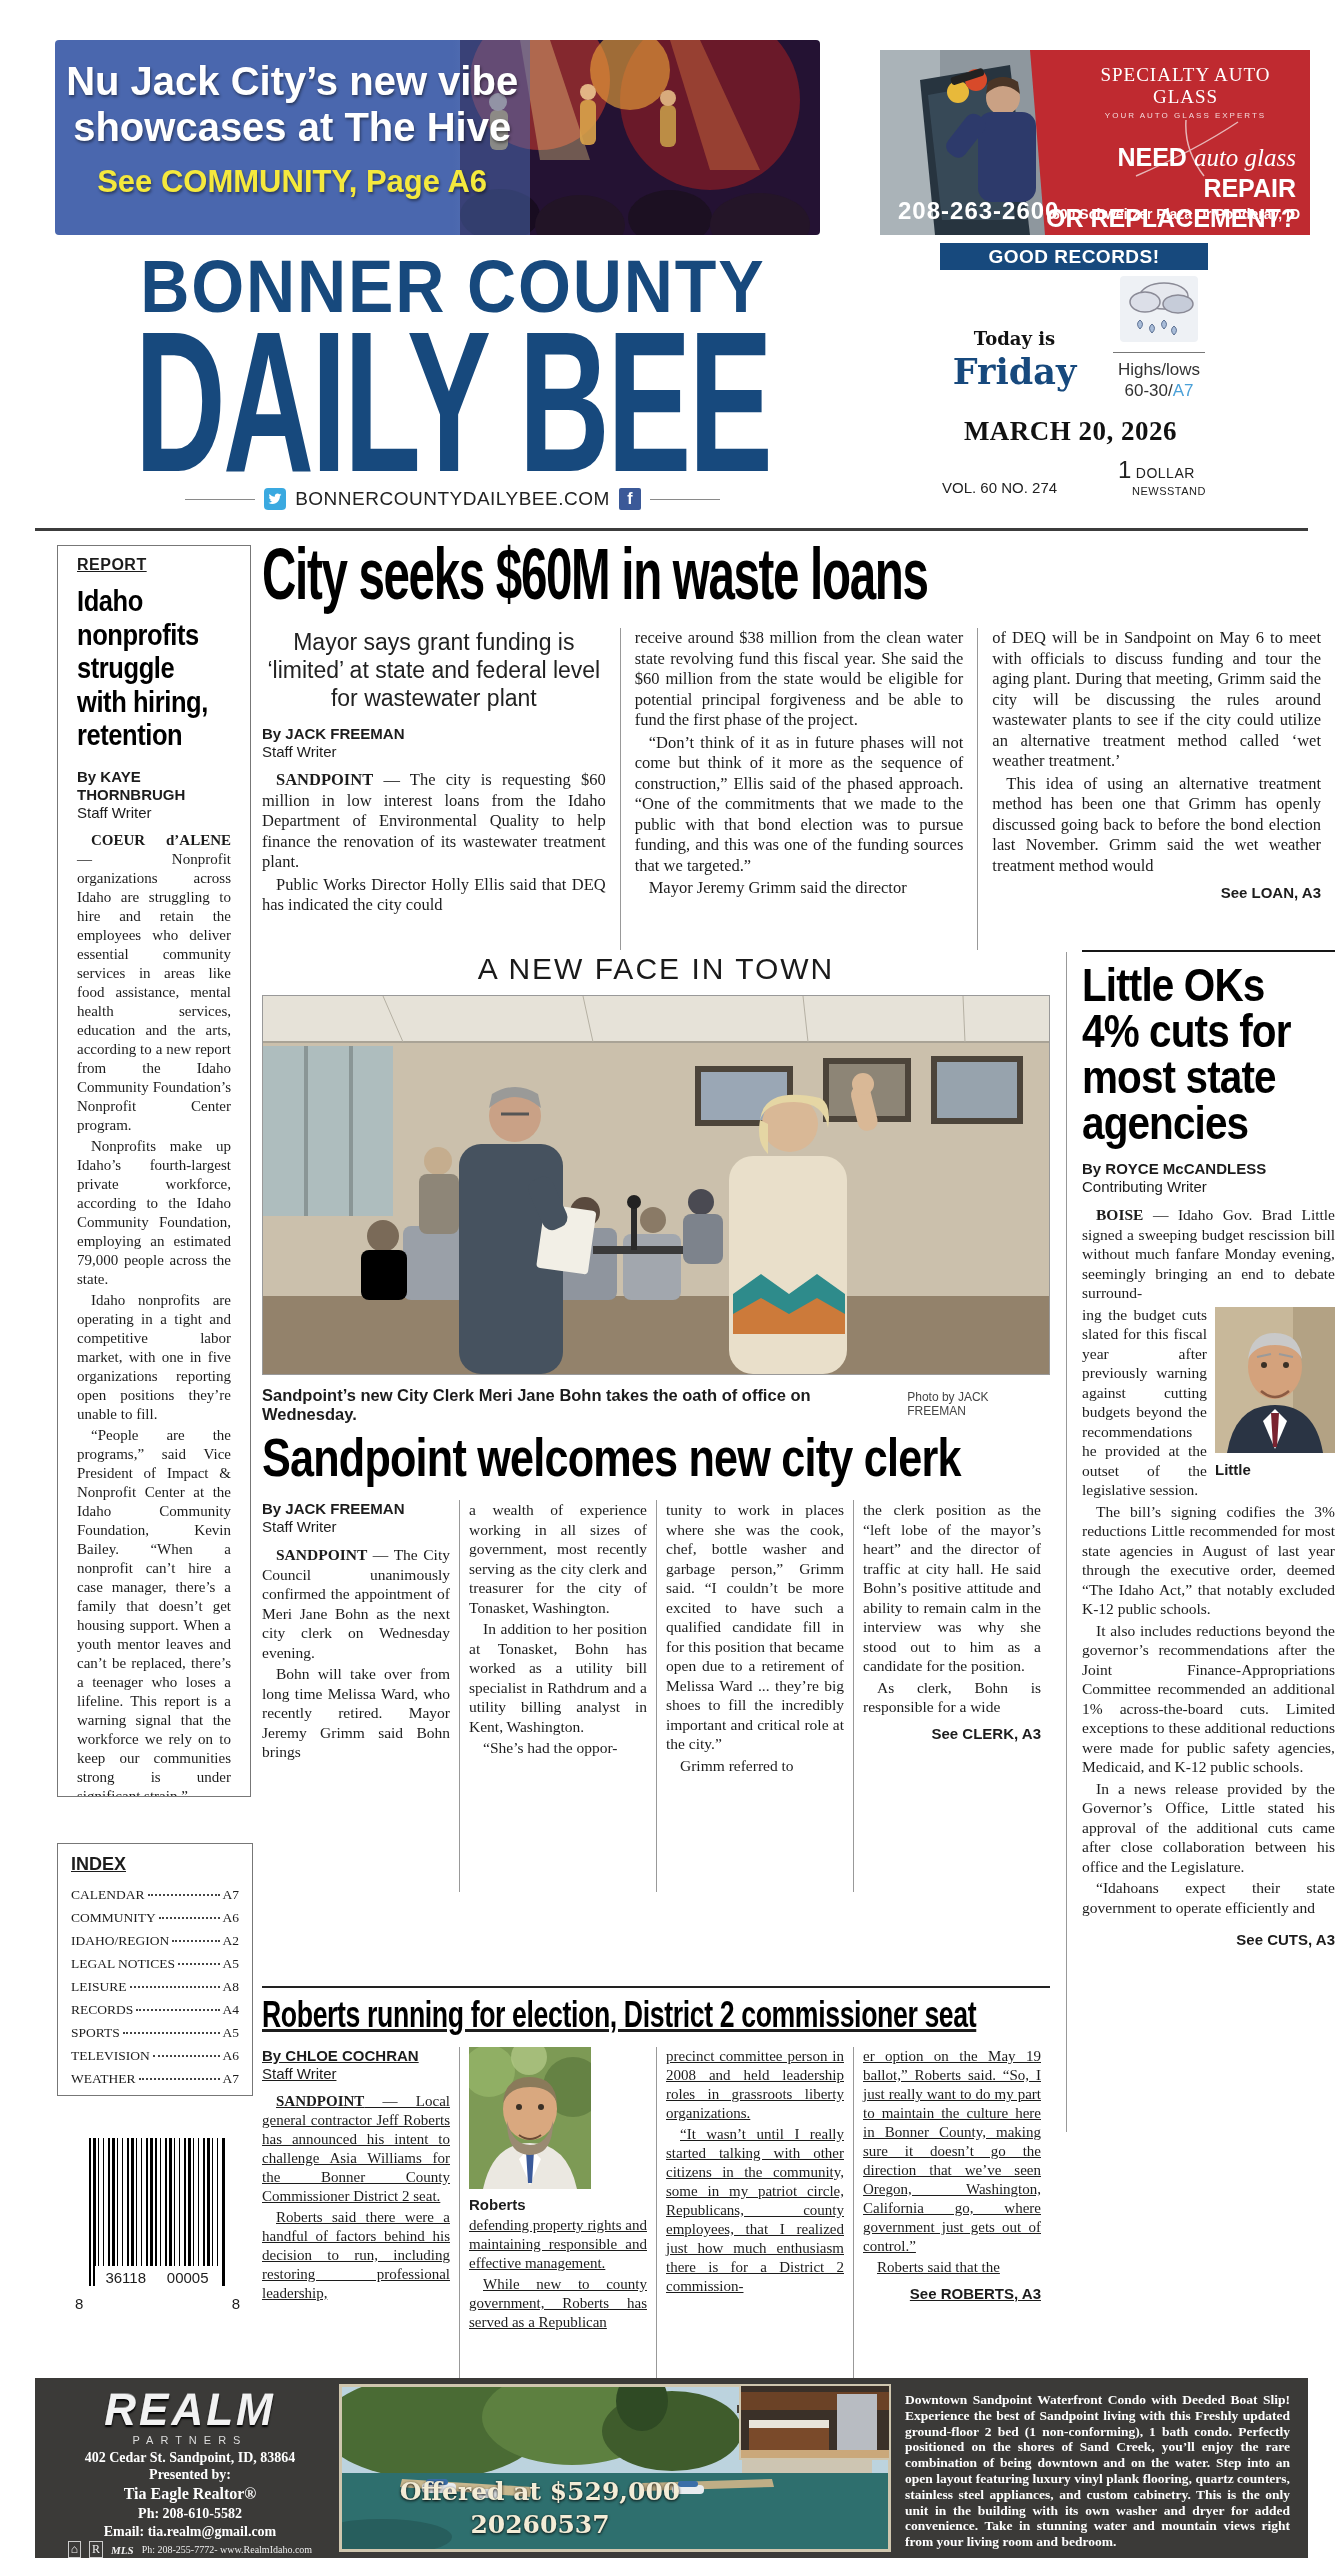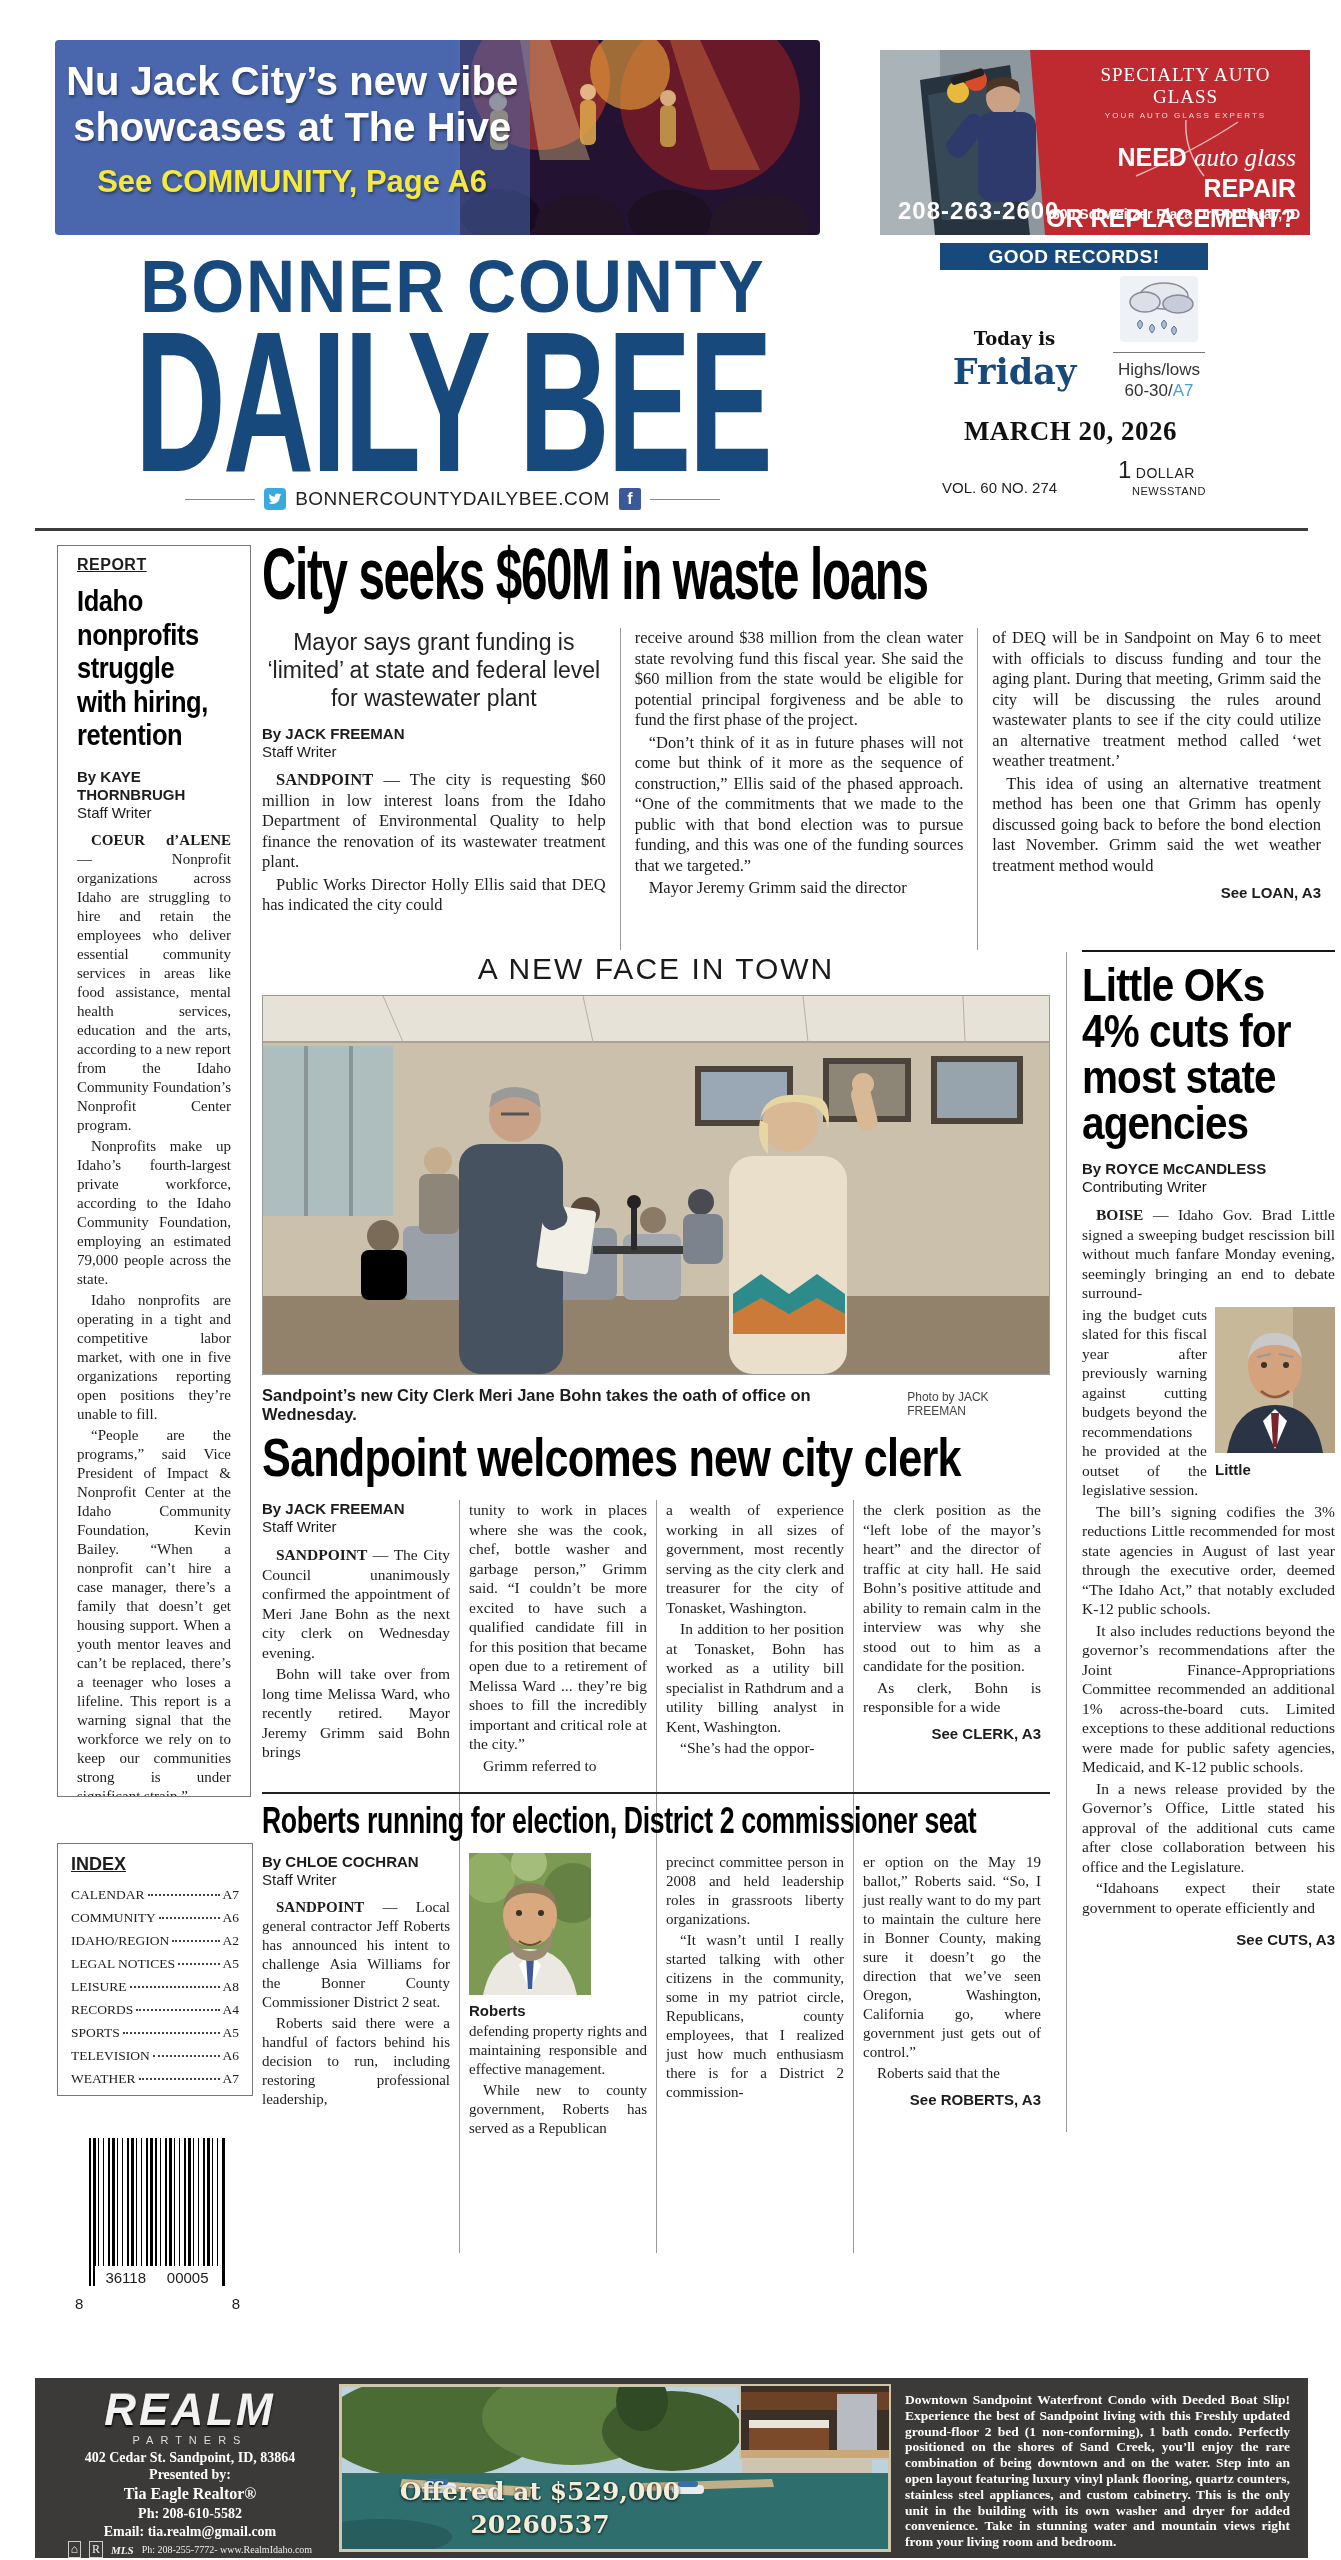--- a/index.html
+++ b/index.html
@@ -102,21 +102,21 @@
   .clerk{left:262px;top:1430px;width:788px;}
   .clerk-head{font-family:"Liberation Sans",sans-serif;font-weight:bold;font-size:54px;letter-spacing:-1px;line-height:1;transform:scaleX(.8);transform-origin:left;white-space:nowrap;color:#000;}
   .ncols{display:flex;margin-top:16px;overflow:hidden;}
   .clerk .ncols{height:392px;}
   .ncol{width:197px;box-sizing:border-box;padding:0 9px;}
   .ncol:first-child{padding-left:0;}
   .ncol + .ncol{border-left:1px solid #999;}
   .ncol .body-serif{font-size:15.5px;line-height:19.5px;}
 
   
-  .roberts{left:262px;top:1792px;width:788px;}
+  .roberts{left:262px;top:1986px;width:788px;text-decoration:underline;}
   .rob-rule{height:2px;background:#222;margin-bottom:9px;}
   .rob-head{font-family:"Liberation Sans",sans-serif;font-weight:bold;font-size:36px;letter-spacing:-.5px;line-height:1;transform:scaleX(.74);transform-origin:left;white-space:nowrap;color:#000;}
   .roberts .ncols{height:400px;margin-top:14px;}
   .roberts .ncol .body-serif{font-size:15px;line-height:19px;}
   .float-l{float:left;width:122px;margin:0 7px 3px 0;}
   .float-l .pcap{font-family:"Liberation Sans",sans-serif;font-weight:bold;font-size:15px;margin-top:3px;}
 
   
   .vrule-right{left:1066px;top:952px;width:1px;height:1180px;background:#999;}
   .little{left:1082px;top:950px;width:253px;height:1185px;border-top:2.5px solid #161616;box-sizing:border-box;padding-top:10px;overflow:hidden;}
@@ -432,29 +432,29 @@
     <div class="ncols">
       <div class="ncol">
         <div class="byline"><b>By JACK FREEMAN</b><span>Staff Writer</span></div>
         <div class="body-serif">
             <p><b>SANDPOINT</b> — The City Council unanimously confirmed the appointment of Meri Jane Bohn as the next city clerk on Wednesday evening.</p>
             <p>Bohn will take over from long time Melissa Ward, who recently retired. Mayor Jeremy Grimm said Bohn brings</p>
           </div>
       </div>
       <div class="ncol">
           <div class="body-serif">
-            <p class="cont">tunity to work in places where she was the cook, chef, bottle washer and garbage person,” Grimm said. “I couldn’t be more excited to have such a qualified candidate fill in for this position that became open due to a retirement of Melissa Ward ... they’re big shoes to fill the incredibly important and critical role at the city.”</p>
-            <p>Grimm referred to</p>
-          </div>
-        </div>
-      <div class="ncol">
-          <div class="body-serif">
             <p class="cont">a wealth of experience working in all sizes of government, most recently serving as the city clerk and treasurer for the city of Tonasket, Washington.</p>
             <p>In addition to her position at Tonasket, Bohn has worked as a utility bill specialist in Rathdrum and a utility billing analyst in Kent, Washington.</p>
             <p>“She’s had the oppor-</p>
+          </div>
+        </div>
+      <div class="ncol">
+          <div class="body-serif">
+            <p class="cont">tunity to work in places where she was the cook, chef, bottle washer and garbage person,” Grimm said. “I couldn’t be more excited to have such a qualified candidate fill in for this position that became open due to a retirement of Melissa Ward ... they’re big shoes to fill the incredibly important and critical role at the city.”</p>
+            <p>Grimm referred to</p>
           </div>
         </div>
       <div class="ncol">
         <div class="body-serif">
             <p class="cont">the clerk position as the “left lobe of the mayor’s heart” and the director of traffic at city hall. He said Bohn’s positive attitude and ability to remain calm in the interview was why she stood out to him as a candidate for the position.</p>
             <p>As clerk, Bohn is responsible for a wide</p>
           </div>
         <div class="see">See CLERK, A3</div>
       </div>
     </div>

